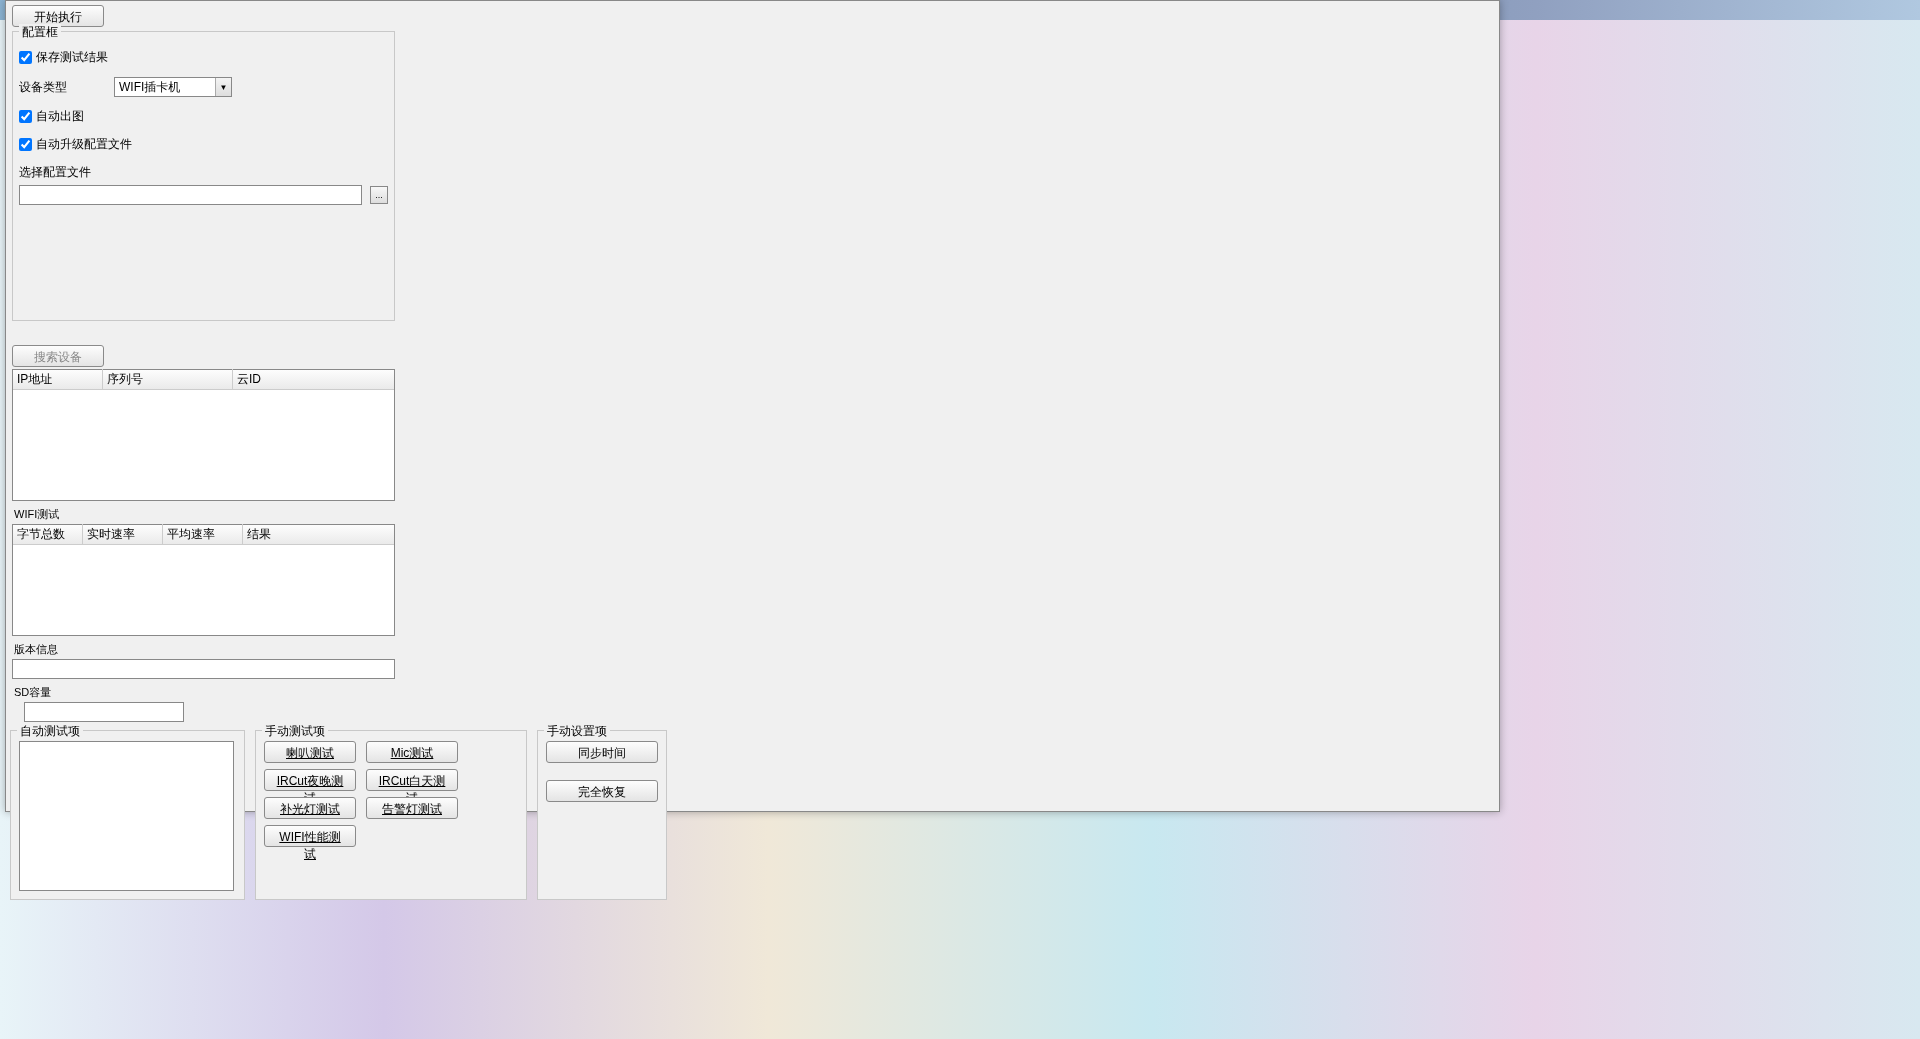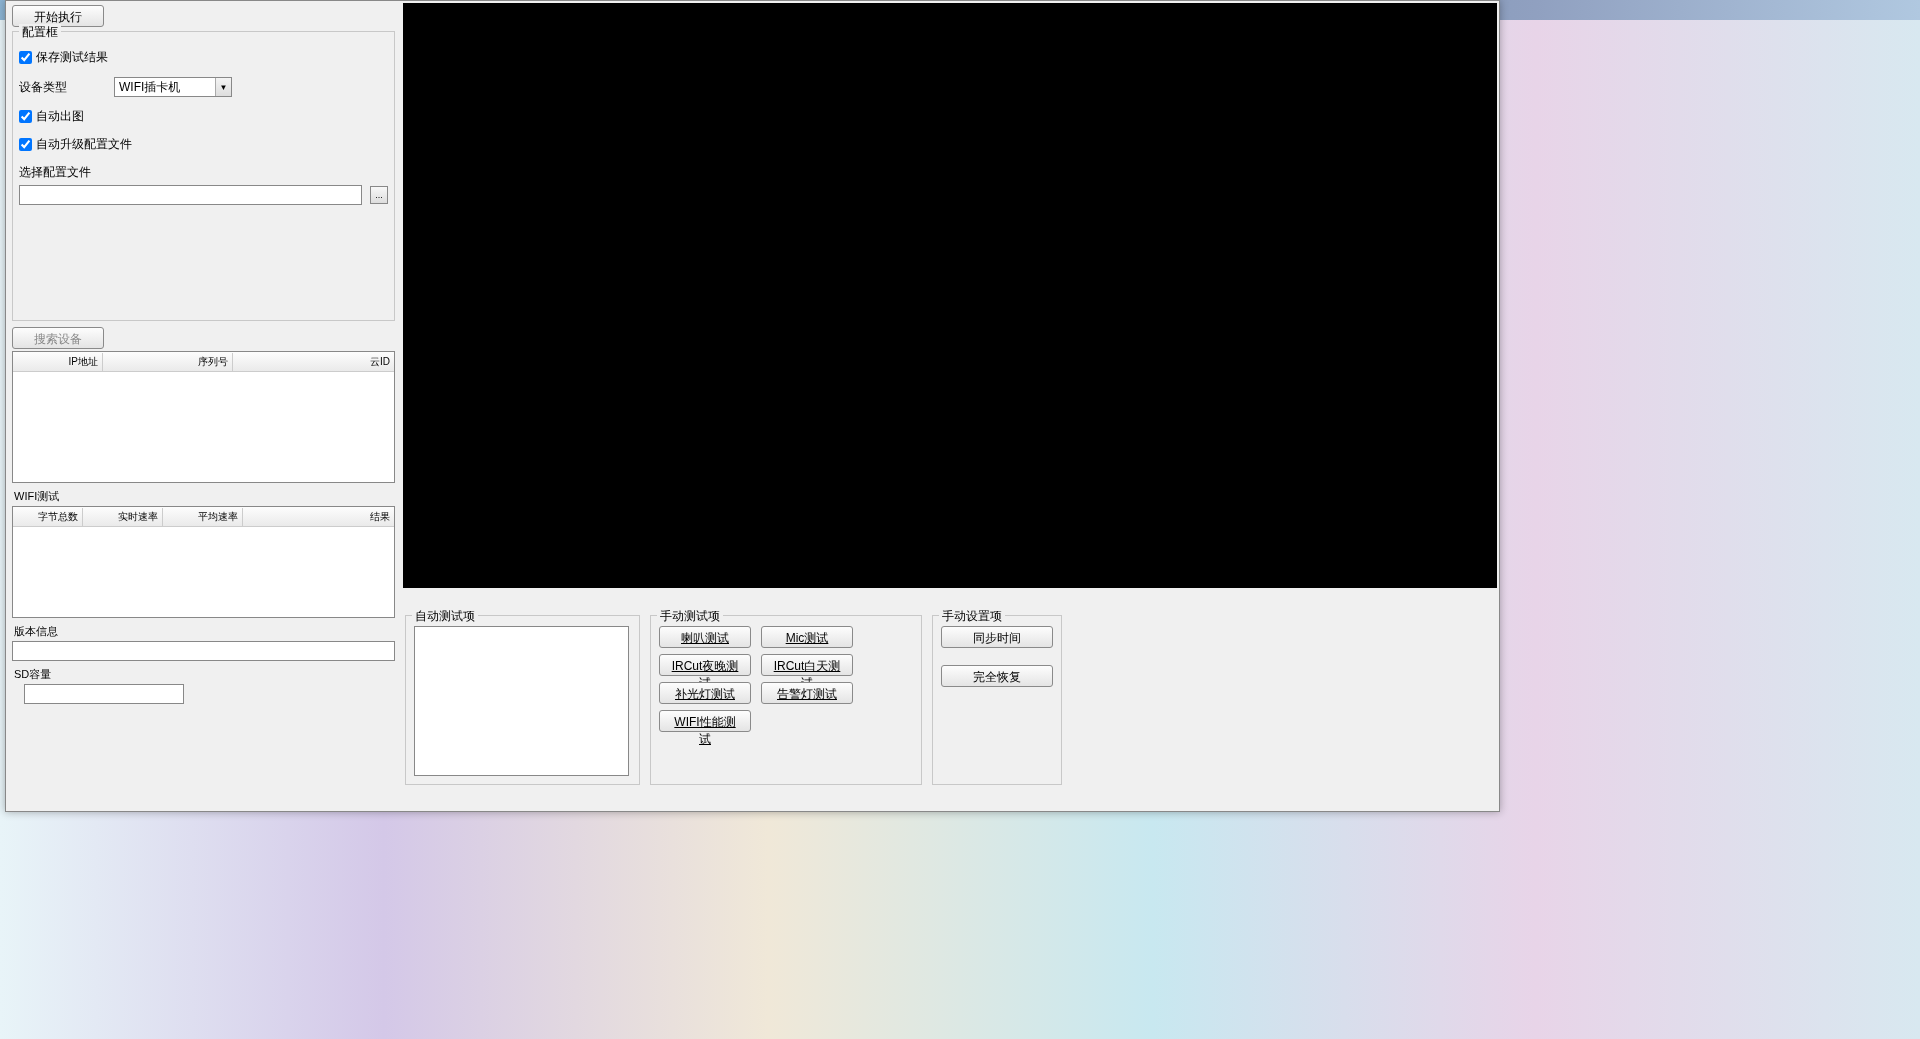--- a/index.html
+++ b/index.html
@@ -58,20 +58,21 @@
   border: 1px solid #888;
   background: linear-gradient(#f8f8f8,#d8d8d8);
   display: flex; align-items: center; justify-content: center;
   font-size: 10px;
   cursor: pointer;
 }
 .tb-btn.close { background: linear-gradient(#e88,#c44); color: #fff; width: 44px;}
 .window-body {
   display: flex;
   height: calc(100% - 22px);
+  flex-direction: column;
 }
 .left-panel {
   width: 395px;
   background: #f0f0f0;
   padding: 4px 6px;
   display: flex;
   flex-direction: column;
 }
 .right-area {
   flex: 1;
@@ -81,21 +82,20 @@
 .video-area {
   flex: 1;
   background: #000;
   margin: 2px 2px 0 2px;
   height: 590px;
 }
 .bottom-panels {
   display: flex;
   padding: 2px 4px 4px 4px;
   gap: 10px;
-  margin-top: 25px;
 }
 .win-button {
   background: linear-gradient(#fdfdfd,#e4e4e4);
   border: 1px solid #8a8a8a;
   border-radius: 3px;
   padding: 3px 10px;
   font-size: 12px;
   font-family: inherit;
   cursor: pointer;
   min-width: 88px;
@@ -179,22 +179,22 @@
 }
 .table-header {
   display: flex;
   background: linear-gradient(#fdfdfd,#eaeaea);
   border-bottom: 1px solid #ccc;
   height: 20px;
   align-items: center;
 }
 .th {
   border-right: 1px solid #ccc;
-  text-align: right;
-  font-size: 10px;
+  text-align: left;
+  font-size: 12px;
   padding: 2px 4px;
 }
 .table-body { height: 100px; }
 .section-label {
   font-size: 11px;
   margin: 6px 0 2px 2px;
 }
 .group-box {
   border: 1px solid #c8c8c8;
   position: relative;
@@ -254,21 +254,21 @@
           <input type="checkbox" checked="" style="">
           <span>自动升级配置文件</span>
         </div>
         <div style="margin-top:4px;">选择配置文件</div>
         <div class="form-row" style="margin-top:4px;">
           <input class="text-input" style="flex: 1 1 0%;">
           <button class="browse-btn">...</button>
         </div>
       </div>
 
-      <div style="margin-top:6px;">
+      <div style="margin-top:24px;">
         <button class="win-button wide" style="color:#888;">搜索设备</button>
       </div>
       <div class="table" style="margin-top:2px;">
         <div class="table-header">
           <div class="th" style="width:90px;">IP地址</div>
           <div class="th" style="width:130px;">序列号</div>
           <div class="th" style="flex:1;border-right:none;">云ID</div>
         </div>
         <div class="table-body" style="height:110px;"></div>
       </div>

